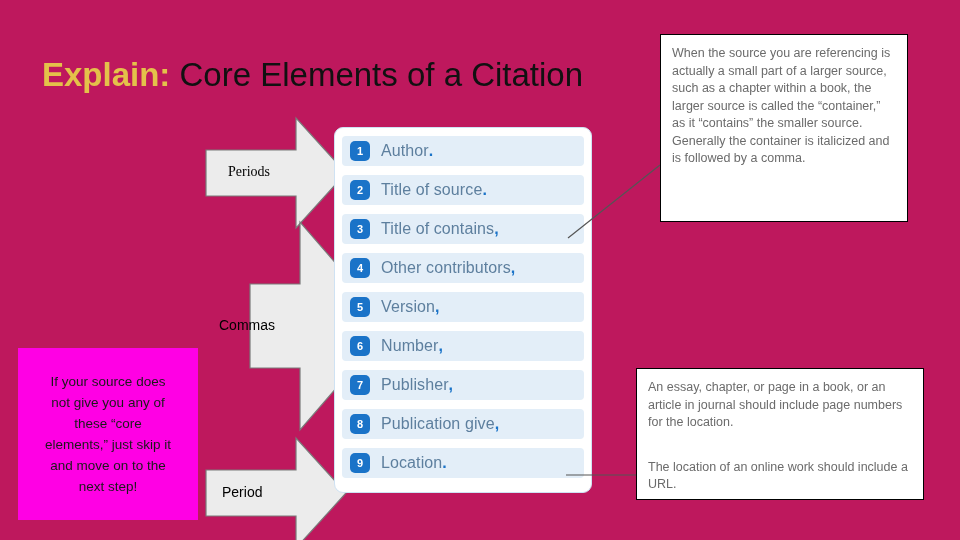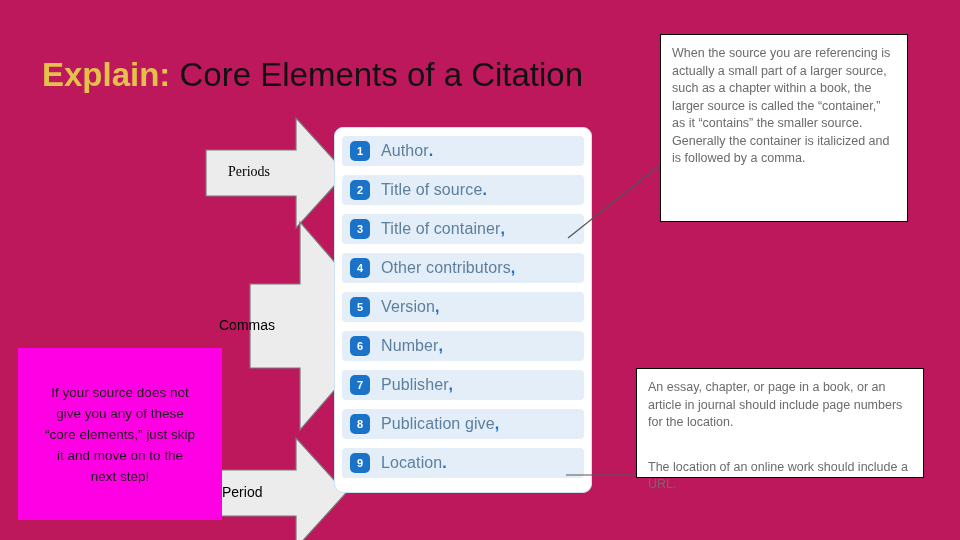--- a/index.html
+++ b/index.html
@@ -118,21 +118,21 @@
   }
   .note-box p + p {
     margin-top: 27px;
   }
 
   
   #magenta-box {
     position: absolute;
     left: 18px;
     top: 348px;
-    width: 204px;
+    width: 180px;
     height: 172px;
     background: #ff00e4;
     color: #1a1a1a;
     font-size: 13.5px;
     line-height: 21px;
     text-align: center;
     display: flex;
     align-items: center;
     justify-content: center;
     padding: 4px 25px;
@@ -186,21 +186,21 @@
       <span class="item-text"><span>Author</span><span class="punct">.</span></span>
     </div>
 
     <div class="list-item">
       <span class="badge">2</span>
       <span class="item-text"><span>Title of source</span><span class="punct">.</span></span>
     </div>
 
     <div class="list-item">
       <span class="badge">3</span>
-      <span class="item-text"><span>Title of container</span><span class="punct">,</span></span>
+      <span class="item-text"><span>Title of contains</span><span class="punct">,</span></span>
     </div>
 
     <div class="list-item">
       <span class="badge">4</span>
       <span class="item-text"><span>Other contributors</span><span class="punct">,</span></span>
     </div>
 
     <div class="list-item">
       <span class="badge">5</span>
       <span class="item-text"><span>Version</span><span class="punct">,</span></span>
@@ -230,21 +230,21 @@
 
   <svg id="connectors" aria-hidden="true">
     <line x1="568" y1="238" x2="660" y2="165" stroke="#555555" stroke-width="1.2"></line>
     <line x1="566" y1="475" x2="636" y2="475" stroke="#555555" stroke-width="1.2"></line>
   </svg>
 
   <div class="note-box" style="left:660px; top:34px; width:248px; height:188px;">
     <p>When the source you are referencing is actually a small part of a larger source, such as a chapter within a book, the larger source is called the “container,” as it “contains” the smaller source. Generally the container is italicized and is followed by a comma.</p>
   </div>
 
-  <div class="note-box" style="left:636px; top:368px; width:288px; height:110px;">
+  <div class="note-box" style="left:636px; top:368px; width:288px; height:132px;">
     <p>An essay, chapter, or page in a book, or an article in journal should include page numbers for the location.</p>
     <p>The location of an online work should include a URL.</p>
   </div>
 
   <div id="magenta-box">
     <span>If your source does not give you any of these “core elements,” just skip it and move on to the next step!</span>
   </div>
 
 </div>
 

